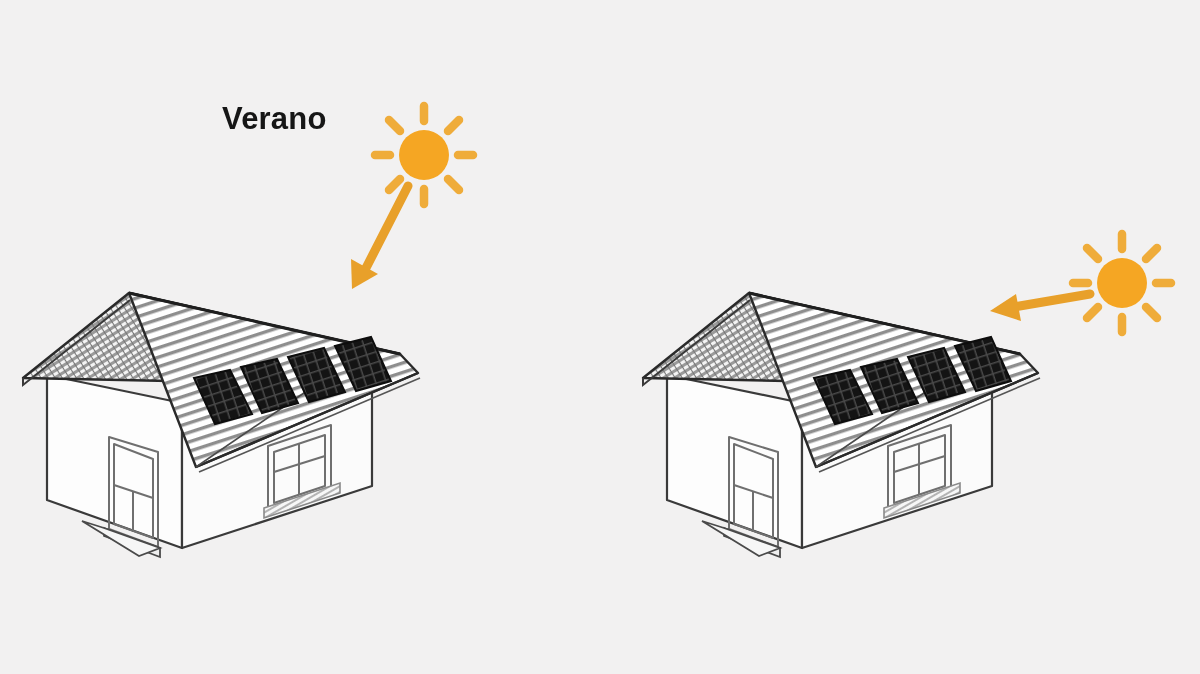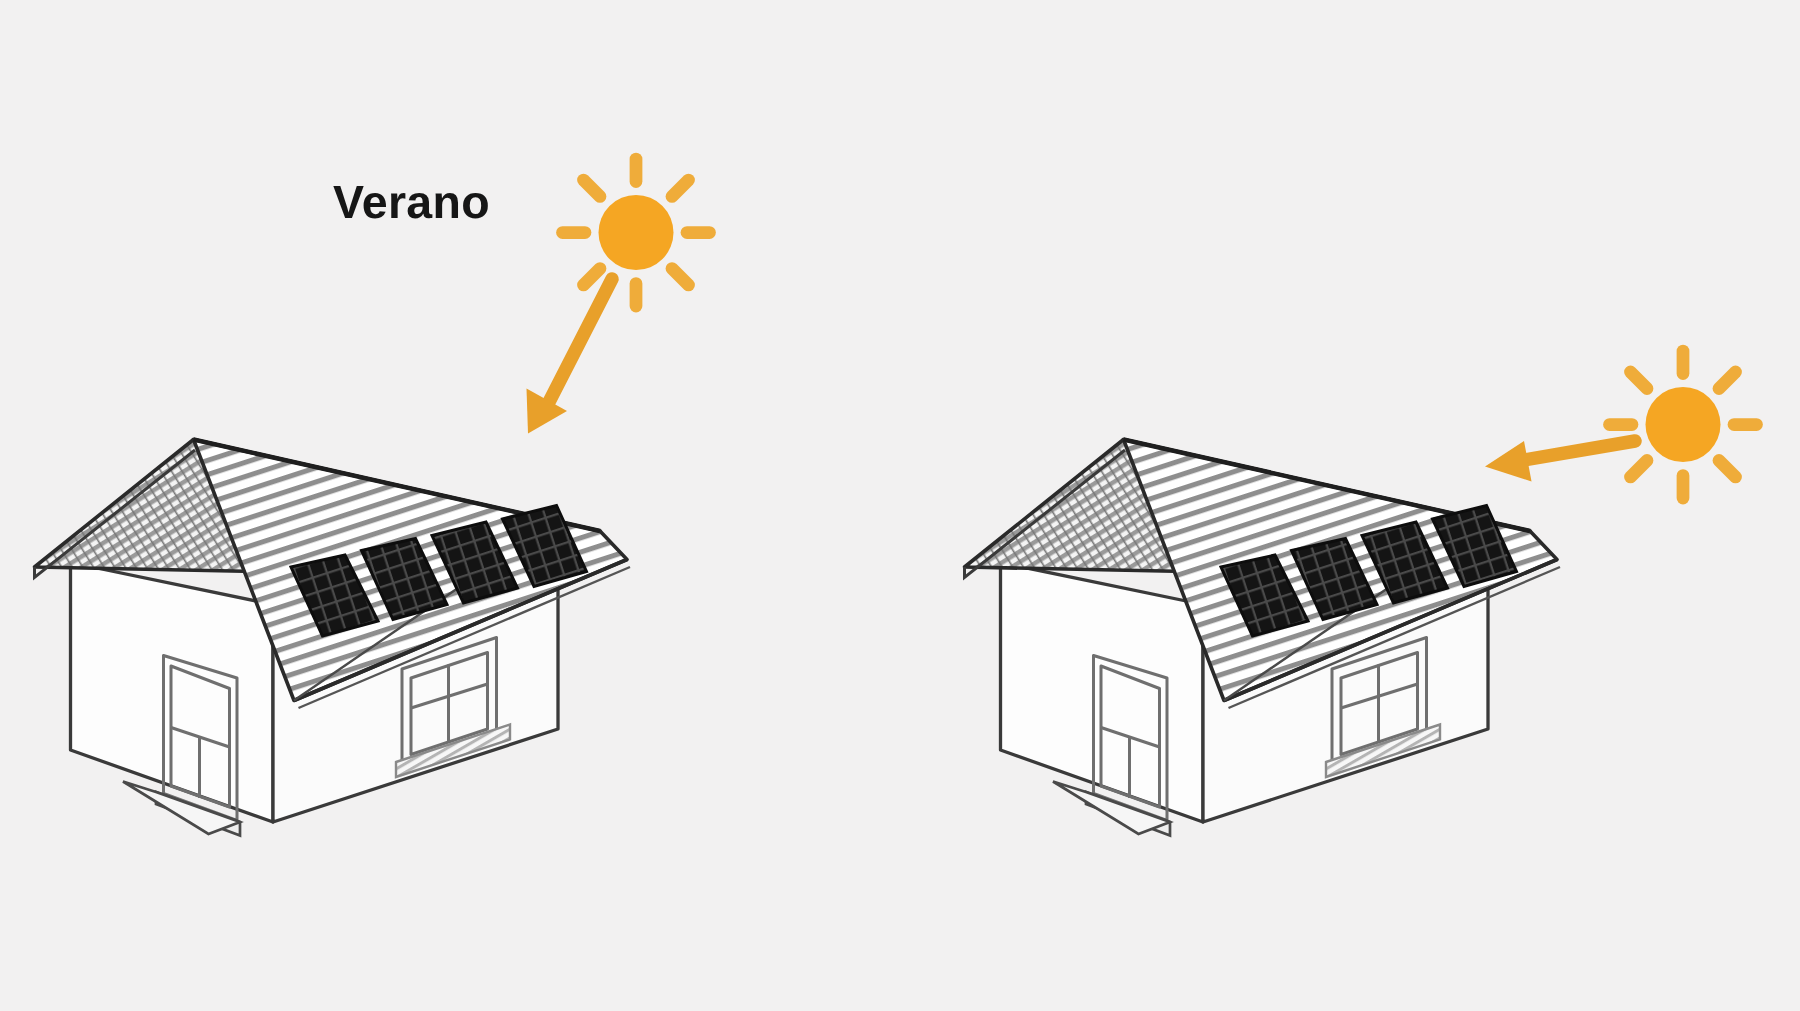--- a/index.html
+++ b/index.html
@@ -17,21 +17,20 @@
     position: relative;
     width: 1200px;
     height: 674px;
     background: #f2f1f1;
   }
   .panel {
     position: absolute;
     top: 0;
     height: 478px;
     width: 600px;
-    margin-top: 16px;
   }
   #panel-summer { left: 0; }
   #panel-winter { left: 600px; }
 
   .season-label {
     position: absolute;
     font-family: "Liberation Sans", sans-serif;
     font-weight: bold;
     font-size: 31px;
     letter-spacing: 0.2px;

